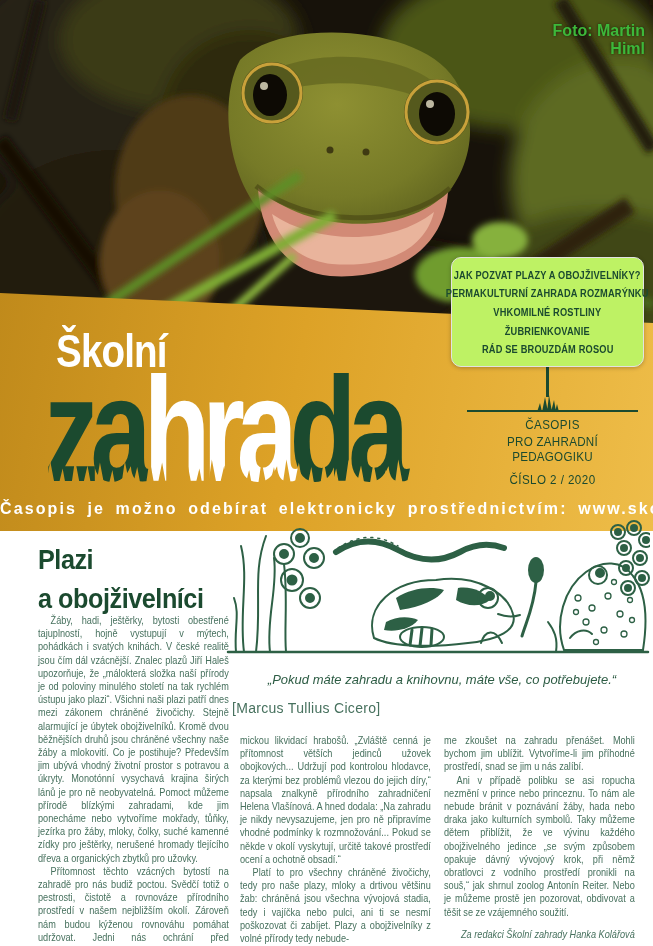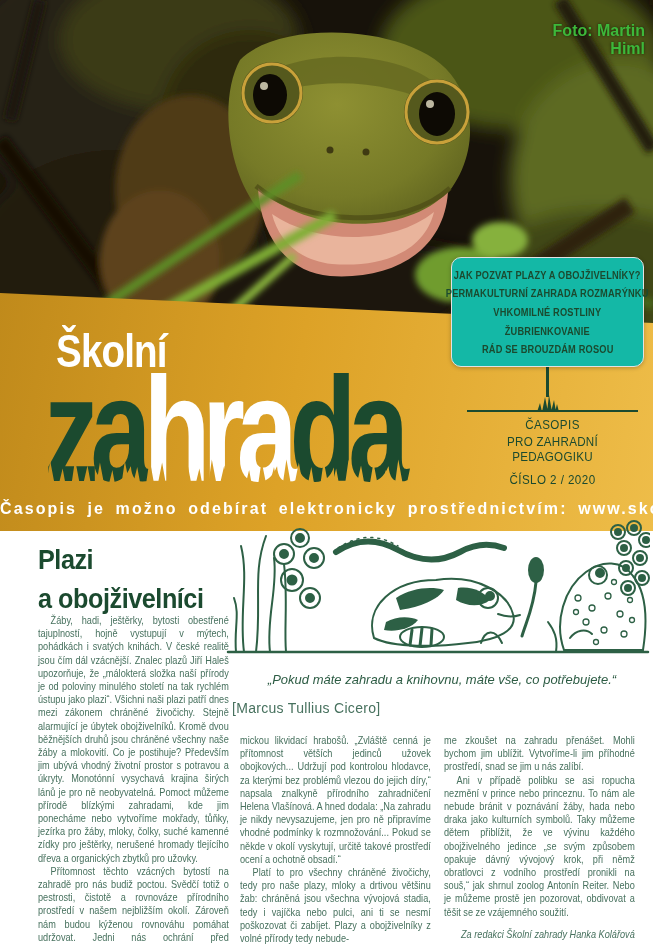--- a/index.html
+++ b/index.html
@@ -31,21 +31,21 @@
     position:absolute;left:44px;top:356px;z-index:3;width:560px;height:148px;
     font-size:148px;font-weight:800;line-height:1;letter-spacing:-11px;
     transform:scaleX(.74);transform-origin:0 0;white-space:nowrap;
     clip-path:polygon(0 0,100% 0,100% 74%,99% 97%,97.5% 72%,96% 100%,94.5% 76%,93% 95%,91.5% 71%,90% 98%,88.5% 74%,87% 93%,85.5% 70%,84% 100%,82.5% 77%,81% 94%,79.5% 72%,78% 97%,76.5% 74%,75% 92%,73.5% 70%,72% 99%,70.5% 76%,69% 93%,67.5% 71%,66% 100%,64.5% 75%,63% 96%,61.5% 72%,60% 93%,58.5% 70%,57% 98%,55.5% 75%,54% 92%,52.5% 71%,51% 100%,49.5% 77%,48% 94%,46.5% 72%,45% 97%,43.5% 74%,42% 92%,40.5% 70%,39% 99%,37.5% 76%,36% 93%,34.5% 71%,33% 100%,31.5% 75%,30% 96%,28.5% 72%,27% 93%,25.5% 70%,24% 98%,22.5% 75%,21% 92%,19.5% 71%,18% 100%,16.5% 77%,15% 94%,13.5% 72%,12% 97%,10.5% 74%,9% 92%,7.5% 70%,6% 99%,4.5% 76%,3% 93%,1.5% 71%,0 95%);
   }
   .seg-green{color:#1b4a2f;}
   .seg-white{color:#ffffff;}
   
   .topics-box{
     position:absolute;left:451px;top:257px;width:193px;height:110px;z-index:5;
-    background:#14b8a6;border-radius:10px;border:1px solid #e2e2e2;
+    background:#bef264;border-radius:10px;border:1px solid #e2e2e2;
     box-shadow:0 1px 4px rgba(0,0,0,.25);
     display:flex;flex-direction:column;justify-content:space-evenly;align-items:center;
     padding:4px 6px;
   }
   .topic{
     font-size:10.5px;font-weight:bold;color:#1b4a2f;white-space:nowrap;
     transform:scaleX(.88);letter-spacing:0.2px;
   }
   
   .stem{position:absolute;left:546px;top:367px;width:3px;height:30px;background:#1b4a2f;z-index:4;}

